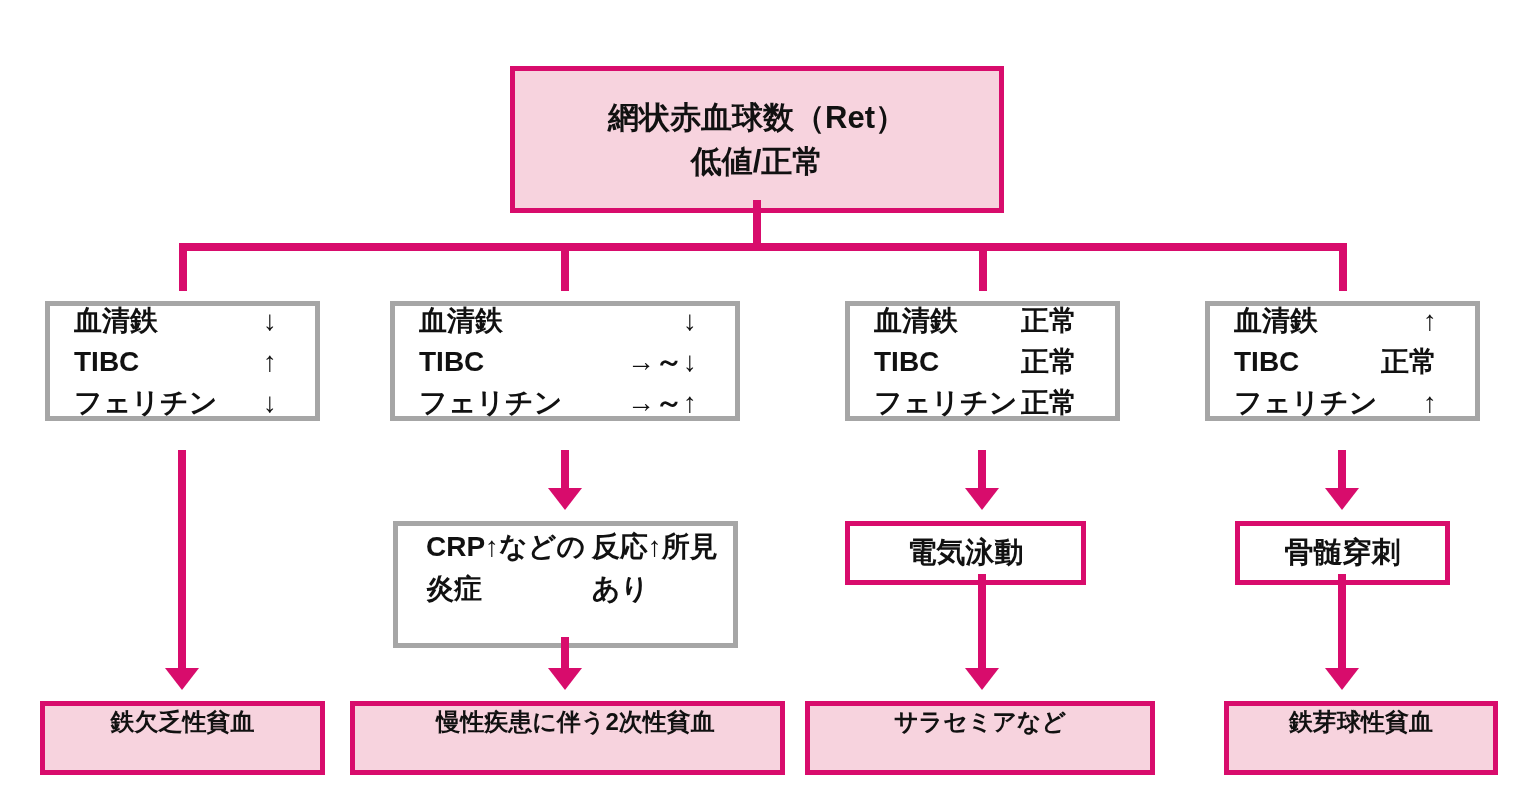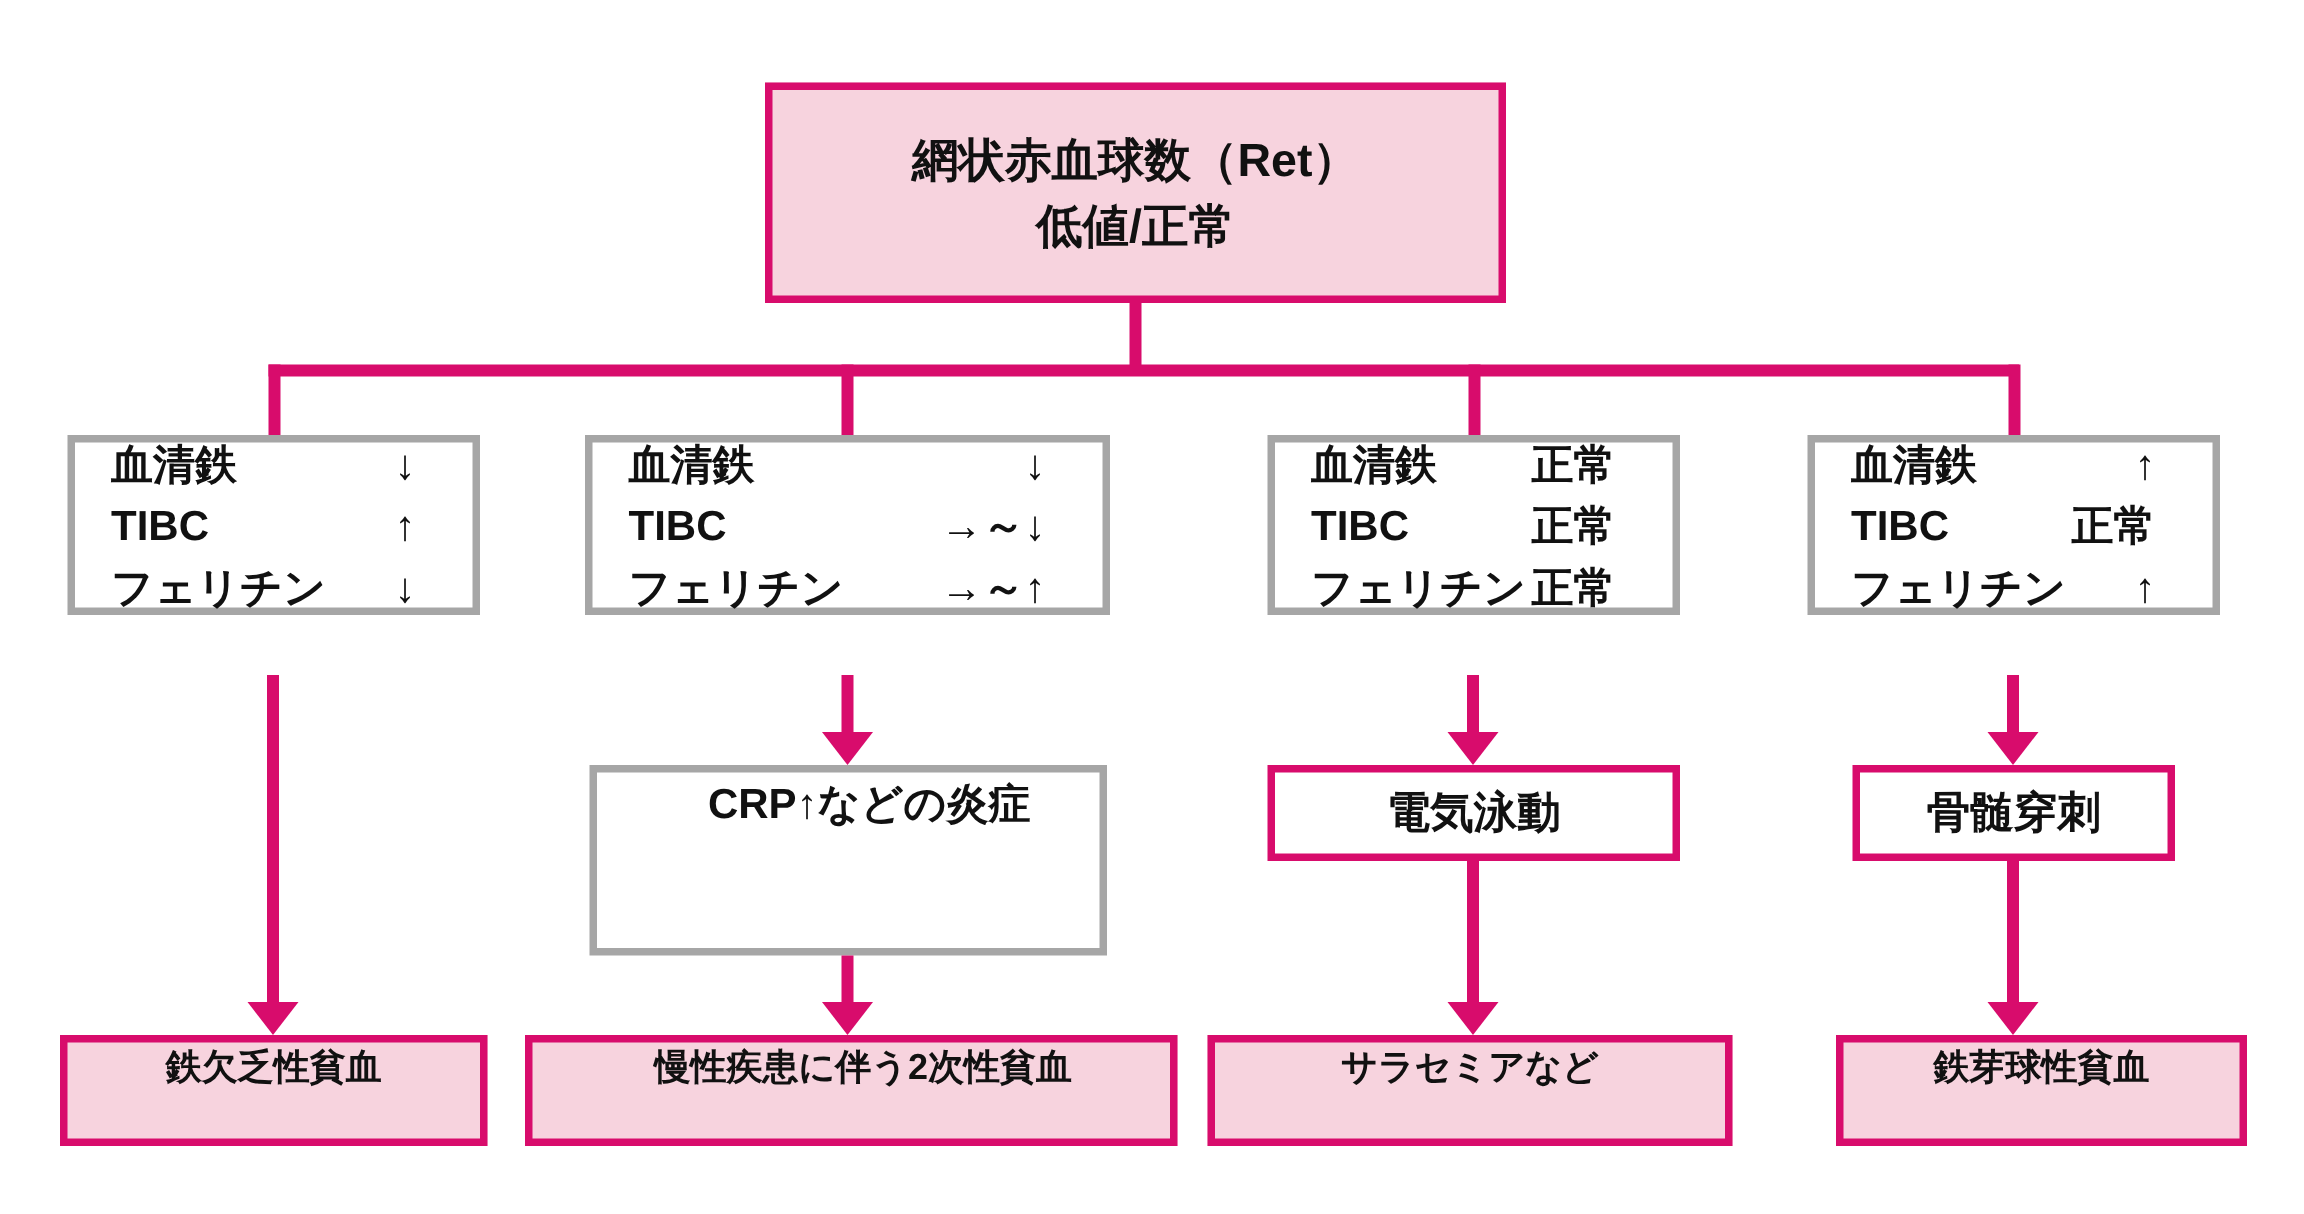--- a/index.html
+++ b/index.html
@@ -14,20 +14,21 @@
     width:1536px;height:809px;
     background:#ffffff;
     font-family:"Liberation Sans","DejaVu Sans",sans-serif;
     color:var(--ink);
     overflow:hidden;
   }
   .box{
     position:absolute;
     box-sizing:border-box;
     background:#ffffff;
+    margin-top:11px;
   }
   .root{
     left:510px;top:55px;width:494px;height:147px;
     background:var(--pink);
     border:5px solid var(--magenta);
     display:flex;flex-direction:column;justify-content:center;align-items:center;
     font-size:31px;font-weight:bold;line-height:44px;text-align:center;
   }
   .lab{
     top:290px;height:120px;
@@ -122,20 +123,21 @@
       <span>フェリチン</span>
       <span>→～↑</span>
     </div>
   </div>
   <div class="arrow" style="left:548px;top:450px;height:60px;">
     <div class="stem"></div>
     <div class="head"></div>
   </div>
   <div class="box crp">
     <div>CRP↑などの炎症</div>
+    <div>反応↑所見あり</div>
   </div>
   <div class="arrow" style="left:548px;top:637px;height:53px;">
     <div class="stem"></div>
     <div class="head"></div>
   </div>
   <div class="box result" style="left:350px;width:435px;padding-left:16px;">
     <span>慢性疾患に伴う2次性貧血</span>
   </div>
 
   <div class="box lab" style="left:845px;width:275px;">
@@ -149,21 +151,21 @@
     </div>
     <div class="lab-row">
       <span>フェリチン</span>
       <span>正常</span>
     </div>
   </div>
   <div class="arrow" style="left:965px;top:450px;height:60px;">
     <div class="stem"></div>
     <div class="head"></div>
   </div>
-  <div class="box proc" style="left:845px;width:275px;">
+  <div class="box proc" style="left:845px;width:241px;">
     <span>電気泳動</span>
   </div>
   <div class="arrow" style="left:965px;top:574px;height:116px;">
     <div class="stem"></div>
     <div class="head"></div>
   </div>
   <div class="box result" style="left:805px;width:350px;">
     <span>サラセミアなど</span>
   </div>
 

